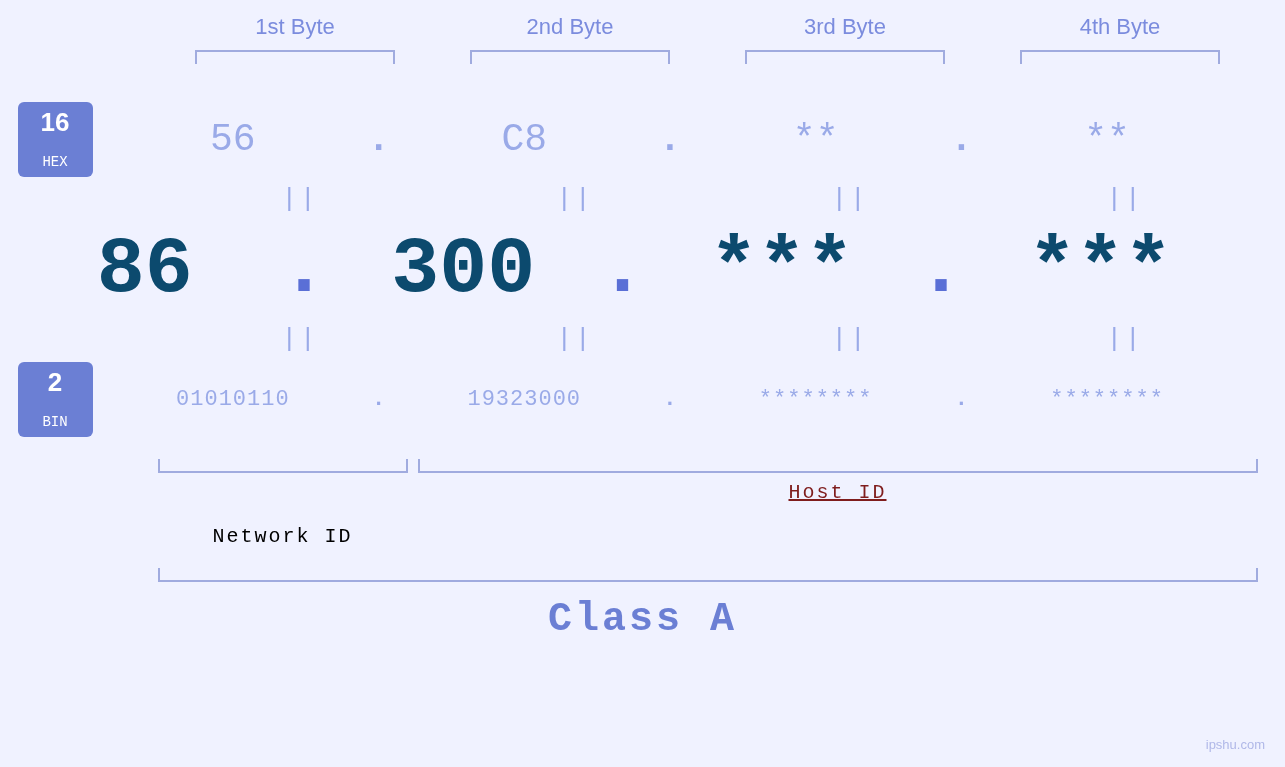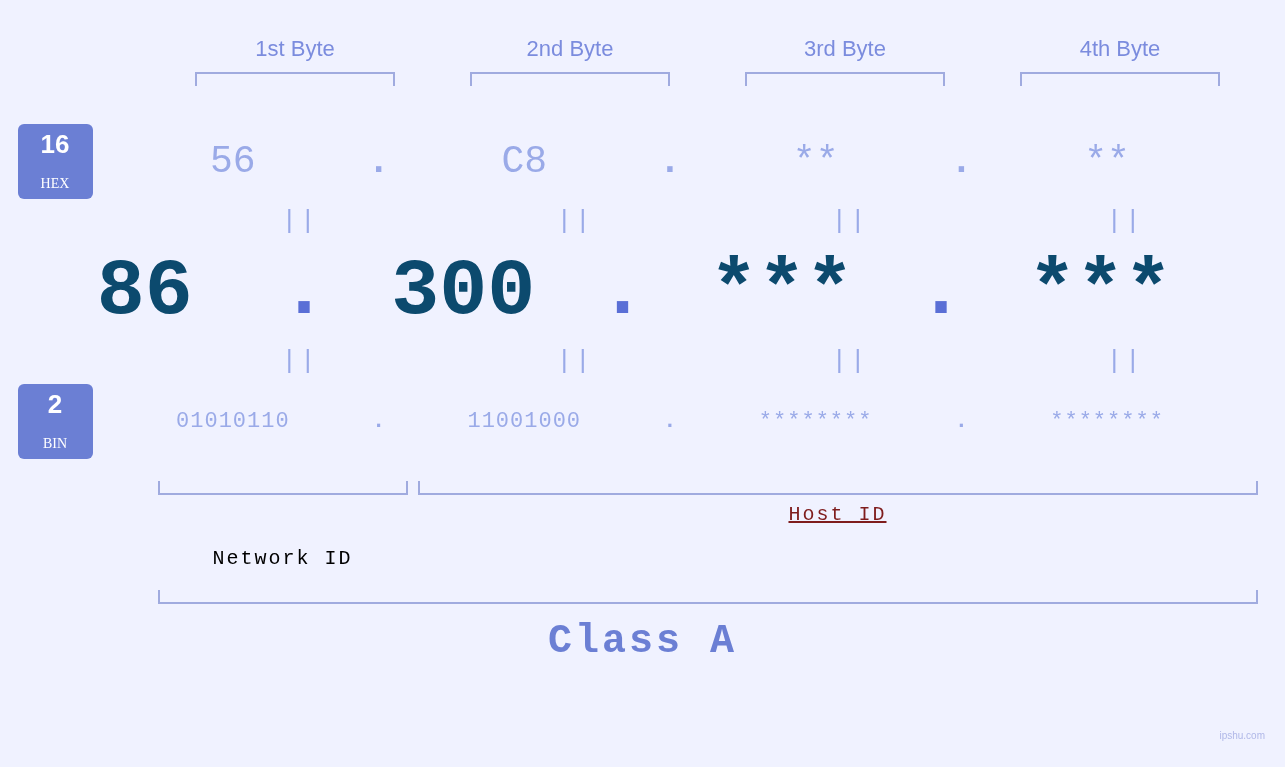--- a/index.html
+++ b/index.html
@@ -13,21 +13,21 @@
       position: relative;
     }
 
     .container {
       width: 100%;
       height: 100%;
       position: relative;
       display: flex;
       flex-direction: column;
       align-items: center;
-      padding-top: 36px;
+      padding-top: 14px;
     }
 
     
     .byte-headers {
       display: flex;
       width: 1100px;
       margin-left: 130px;
       justify-content: space-around;
       margin-bottom: 10px;
     }
@@ -90,21 +90,21 @@
 
     .badge-num {
       font-size: 26px;
       font-weight: bold;
       font-family: Arial, sans-serif;
       line-height: 1.1;
     }
 
     .badge-label {
       font-size: 14px;
-      font-family: Liberation Serif, serif;
+      font-family: Liberation Mono, monospace;
       margin-top: 18px;
     }
 
     
     .byte-values {
       display: flex;
       align-items: center;
       flex: 1;
       justify-content: space-around;
       padding-right: 40px;
@@ -256,24 +256,24 @@
       font-family: 'Courier New', Courier, monospace;
       font-weight: bold;
       letter-spacing: 3px;
       text-align: center;
       width: 100%;
     }
 
     
     .watermark {
       position: absolute;
-      bottom: 26px;
+      bottom: 15px;
       right: 20px;
       color: #b0b8e8;
-      font-size: 10px;
+      font-size: 13px;
       font-family: Arial, sans-serif;
     }
 
     
     .rows-wrapper {
       display: flex;
       flex-direction: column;
       width: 1250px;
     }
   </style>
@@ -341,21 +341,21 @@
     </div>
 
     <div class="data-row bin-row">
       <div class="badge">
         <span class="badge-num">2</span>
         <span class="badge-label">BIN</span>
       </div>
       <div class="byte-values">
         <div class="byte-val bin-val">01010110</div>
         <span class="dot bin-dot">.</span>
-        <div class="byte-val bin-val">11001000</div>
+        <div class="byte-val bin-val">19323000</div>
         <span class="dot bin-dot">.</span>
         <div class="byte-val bin-val">********</div>
         <span class="dot bin-dot">.</span>
         <div class="byte-val bin-val">********</div>
       </div>
     </div>
 
   </div>
 
   <div class="bottom-section">

